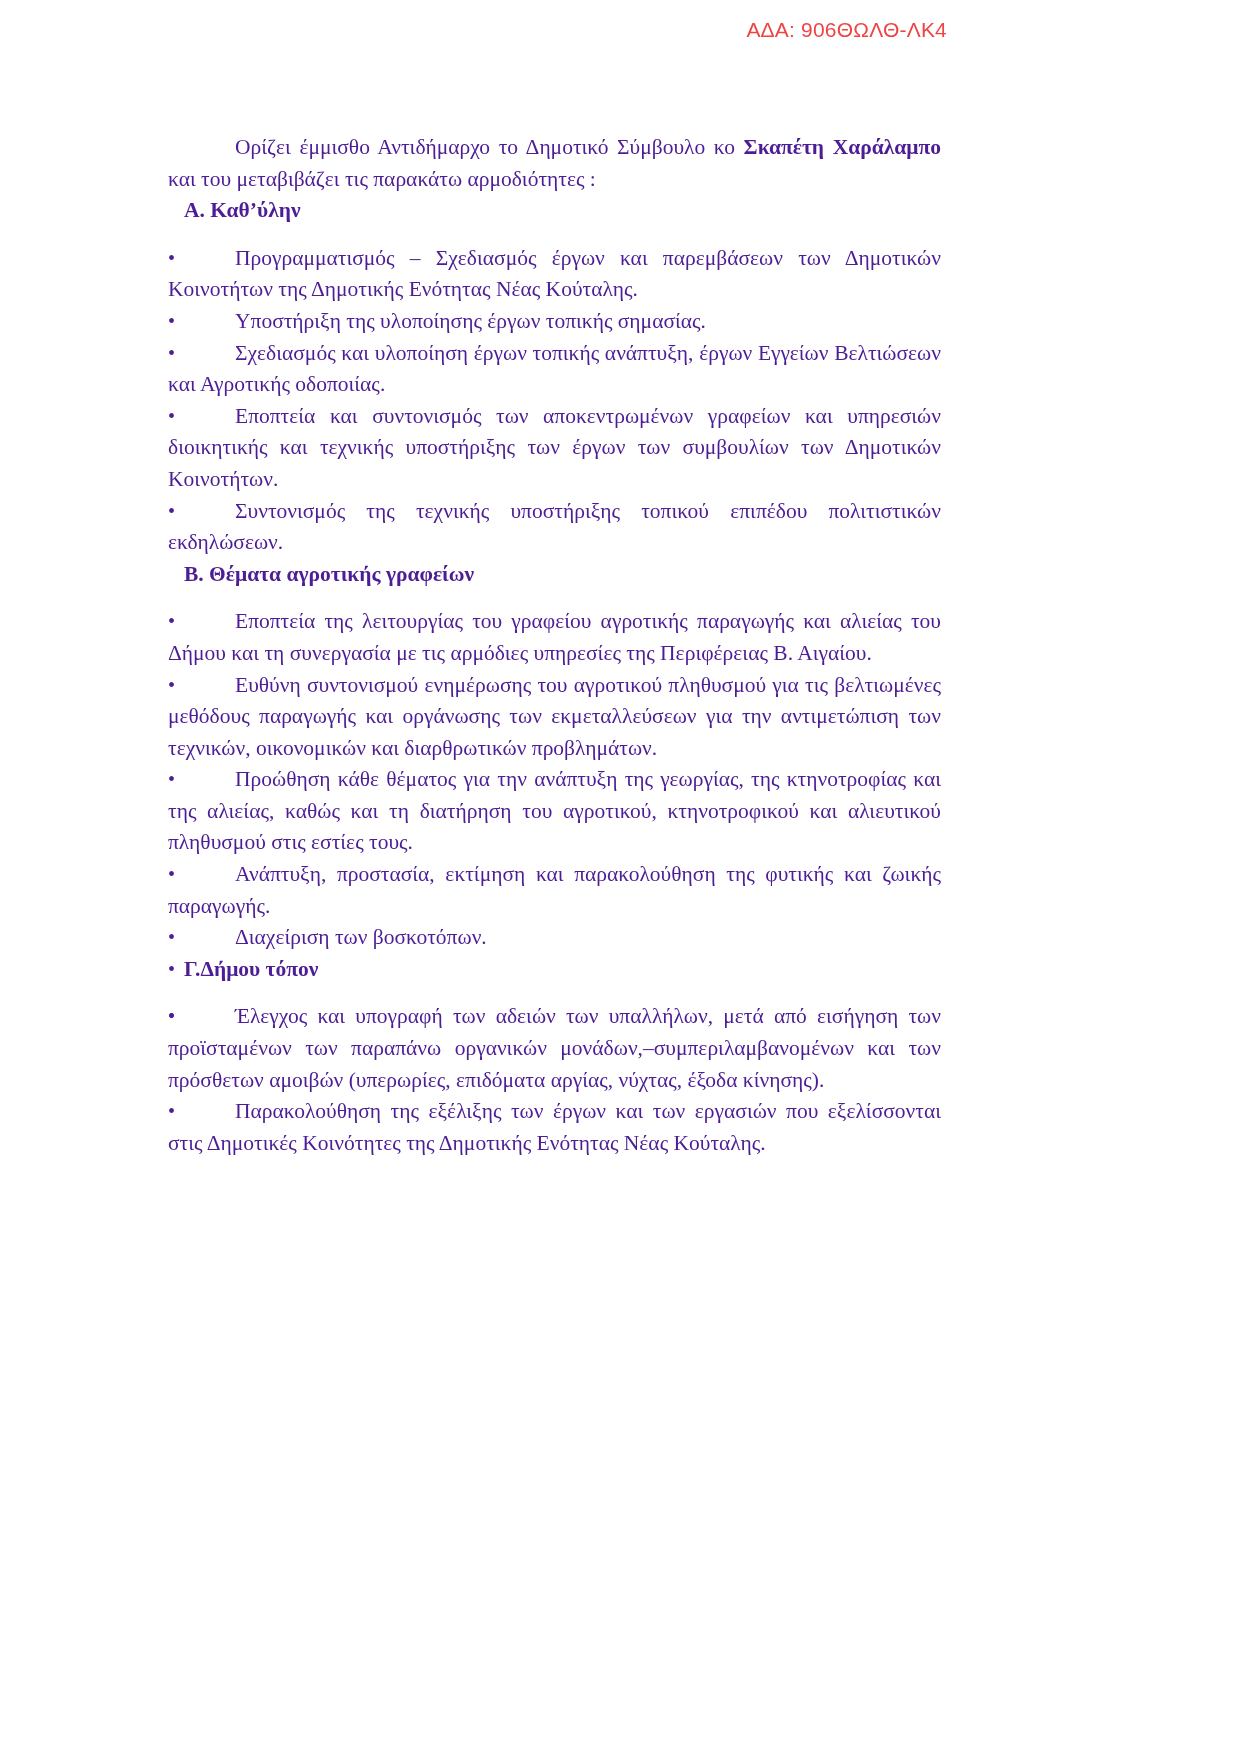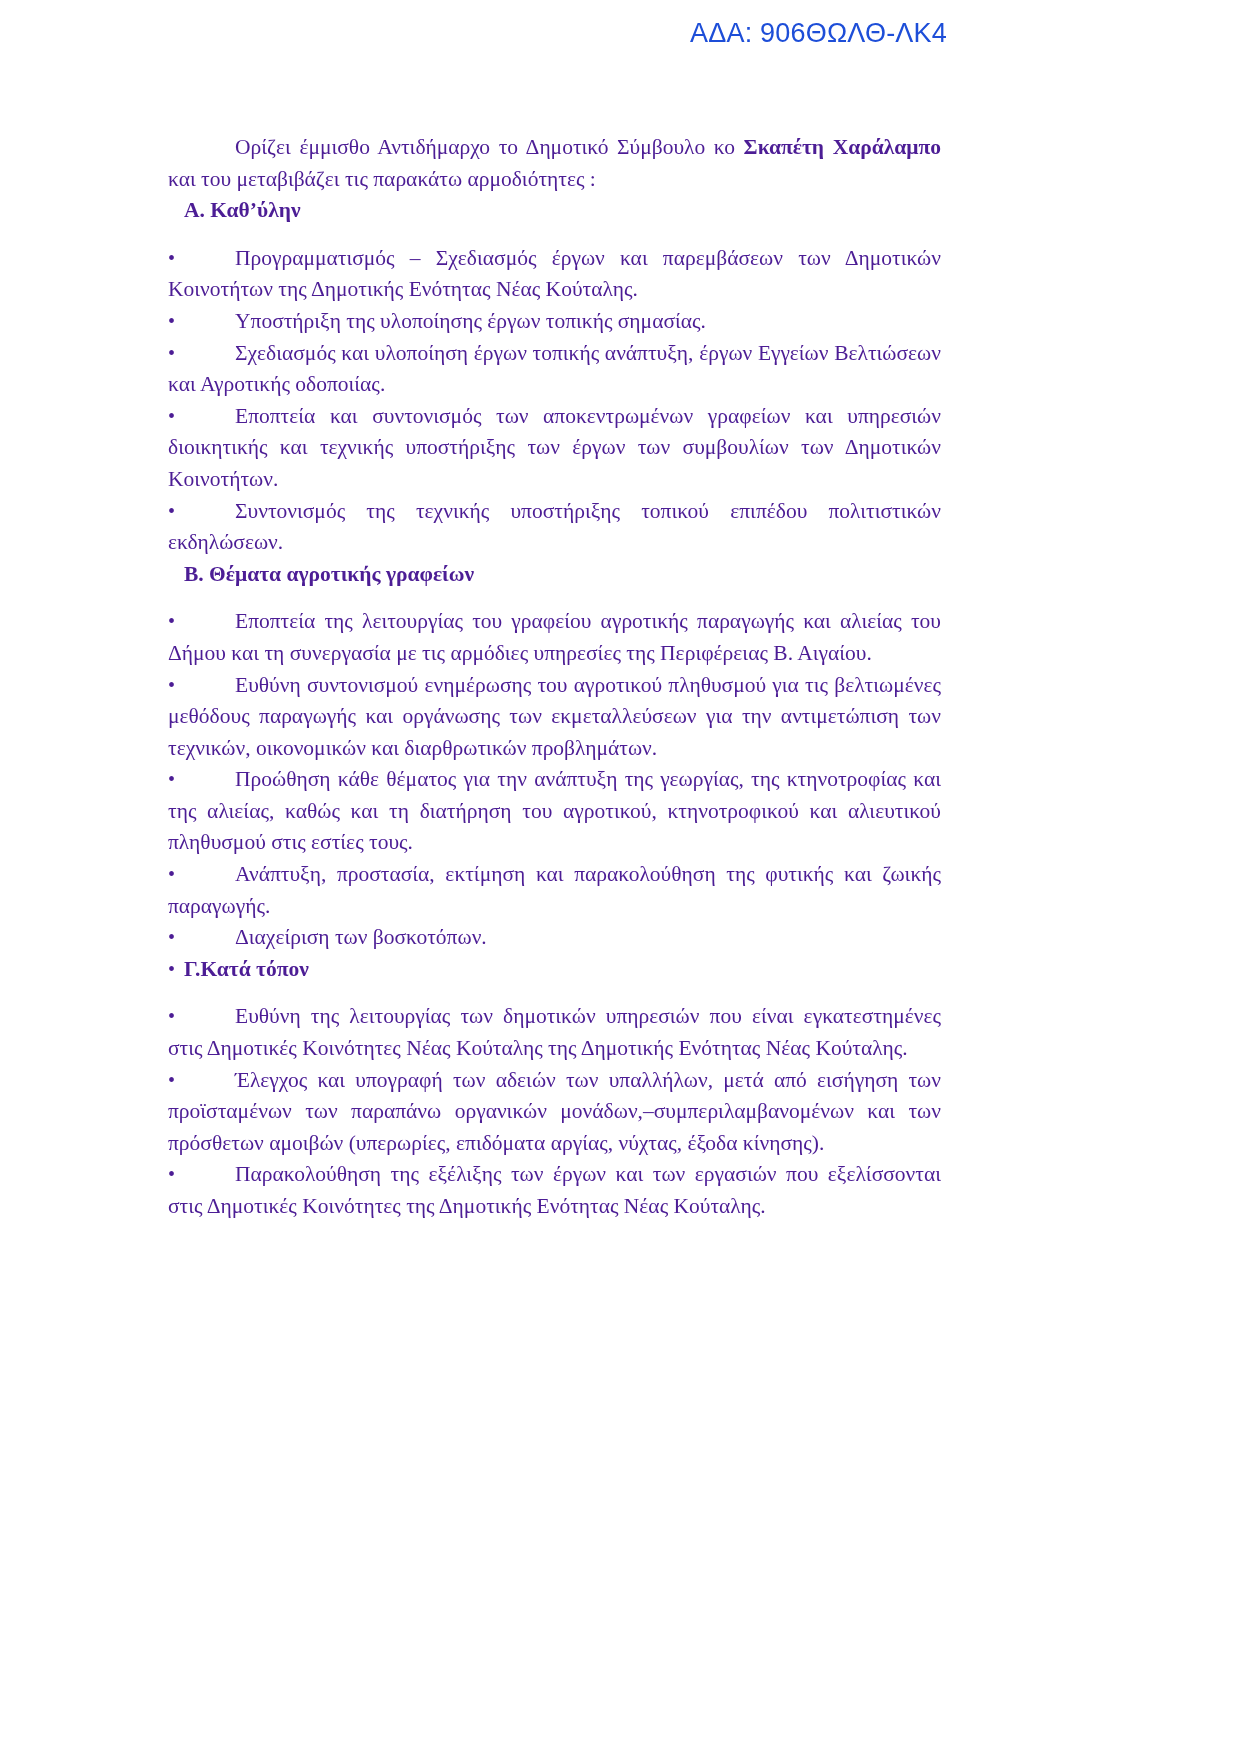--- a/index.html
+++ b/index.html
@@ -1,19 +1,19 @@
 <!DOCTYPE html>
 <html><head>
 <meta charset="utf-8">
 <style>
   html, body { margin: 0; padding: 0; background: #ffffff; }
   body { width: 1241px; height: 1755px; position: relative; overflow: hidden; }
   .ada {
     position: absolute; top: 18px; right: 294px;
-    font-family: "Liberation Sans", sans-serif; font-size: 27px; color: #1d4ed8;
+    font-family: "Liberation Sans", sans-serif; font-size: 21px; color: #ef4444;
     letter-spacing: 0.2px;
   }
   .content {
     position: absolute; left: 168px; top: 132px; width: 773px;
     font-family: "Liberation Serif", serif; font-size: 21.5px; line-height: 31.6px;
     color: #4c1d95;
   }
   .para { text-align: justify; margin: 0; }
   .indent { text-indent: 67px; }
   .heading { font-weight: bold; margin: 16px; }
@@ -41,17 +41,17 @@
   <p class="bullet"><span class="dot">•</span><span>Συντονισμός της τεχνικής υποστήριξης τοπικού επιπέδου πολιτιστικών εκδηλώσεων.</span></p>
 
   <p class="heading">Β. Θέματα αγροτικής γραφείων</p>
   <p class="bullet"><span class="dot">•</span><span>Εποπτεία της λειτουργίας του γραφείου αγροτικής παραγωγής και αλιείας του Δήμου και τη συνεργασία με τις αρμόδιες υπηρεσίες της Περιφέρειας Β. Αιγαίου.</span></p>
   <p class="bullet"><span class="dot">•</span><span>Ευθύνη συντονισμού ενημέρωσης του αγροτικού πληθυσμού για τις βελτιωμένες μεθόδους παραγωγής και οργάνωσης των εκμεταλλεύσεων για την αντιμετώπιση των τεχνικών, οικονομικών και διαρθρωτικών προβλημάτων.</span></p>
   <p class="bullet"><span class="dot">•</span><span>Προώθηση κάθε θέματος για την ανάπτυξη της γεωργίας, της κτηνοτροφίας και της αλιείας, καθώς και τη διατήρηση του αγροτικού, κτηνοτροφικού και αλιευτικού πληθυσμού στις εστίες τους.</span></p>
   <p class="bullet"><span class="dot">•</span><span>Ανάπτυξη, προστασία, εκτίμηση και παρακολούθηση της φυτικής και ζωικής παραγωγής.</span></p>
   <p class="bullet"><span class="dot">•</span><span>Διαχείριση των βοσκοτόπων.</span></p>
   <p class="bullet"><span class="dot">•</span></p>
 
-  <p class="heading">Γ.Κατά τόπον</p>
-  <p class="bullet"><span class="dot">•</span><span>Ευθύνη της λειτουργίας των δημοτικών υπηρεσιών που είναι εγκατεστημένες στις Δημοτικές Κοινότητες Νέας Κούταλης της Δημοτικής Ενότητας Νέας Κούταλης.</span></p>
+  <p class="heading">Γ.Δήμου τόπον</p>
+  <p class="bullet"><span class="dot">•</span></p>
   <p class="bullet"><span class="dot">•</span><span>Έλεγχος και  υπογραφή των αδειών των υπαλλήλων, μετά από εισήγηση των προϊσταμένων των παραπάνω οργανικών μονάδων,–συμπεριλαμβανομένων και των πρόσθετων αμοιβών (υπερωρίες, επιδόματα αργίας, νύχτας, έξοδα κίνησης).</span></p>
   <p class="bullet"><span class="dot">•</span><span>Παρακολούθηση  της εξέλιξης των έργων και των εργασιών που εξελίσσονται στις Δημοτικές Κοινότητες της Δημοτικής Ενότητας Νέας Κούταλης.</span></p>
 </div>
 
 </body></html>

